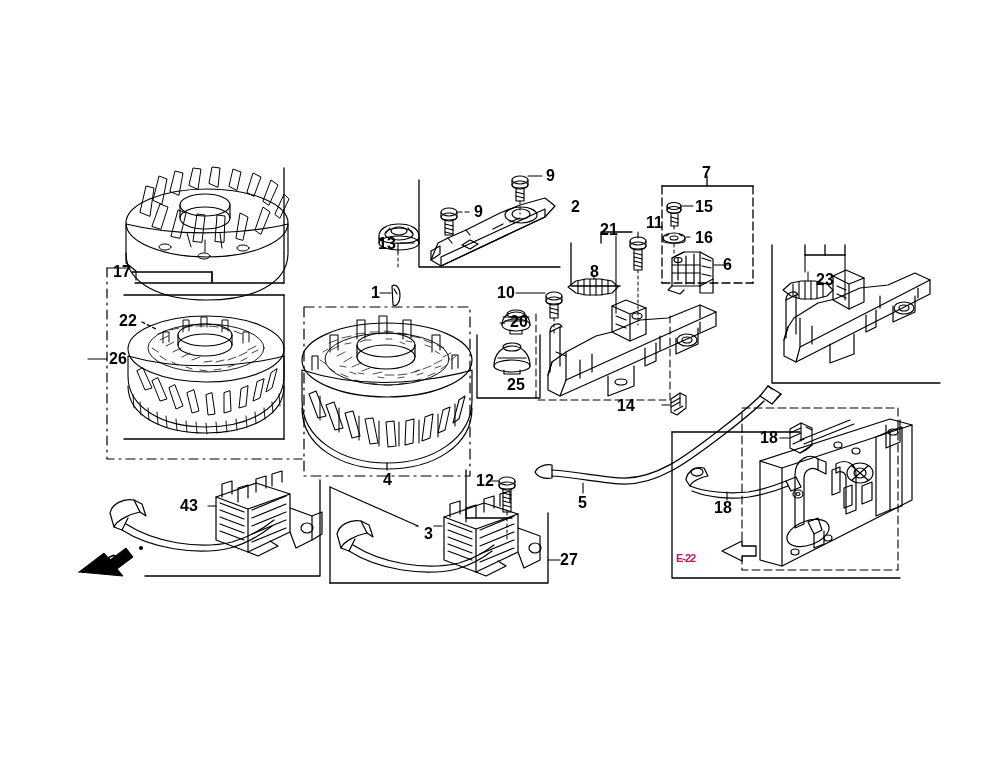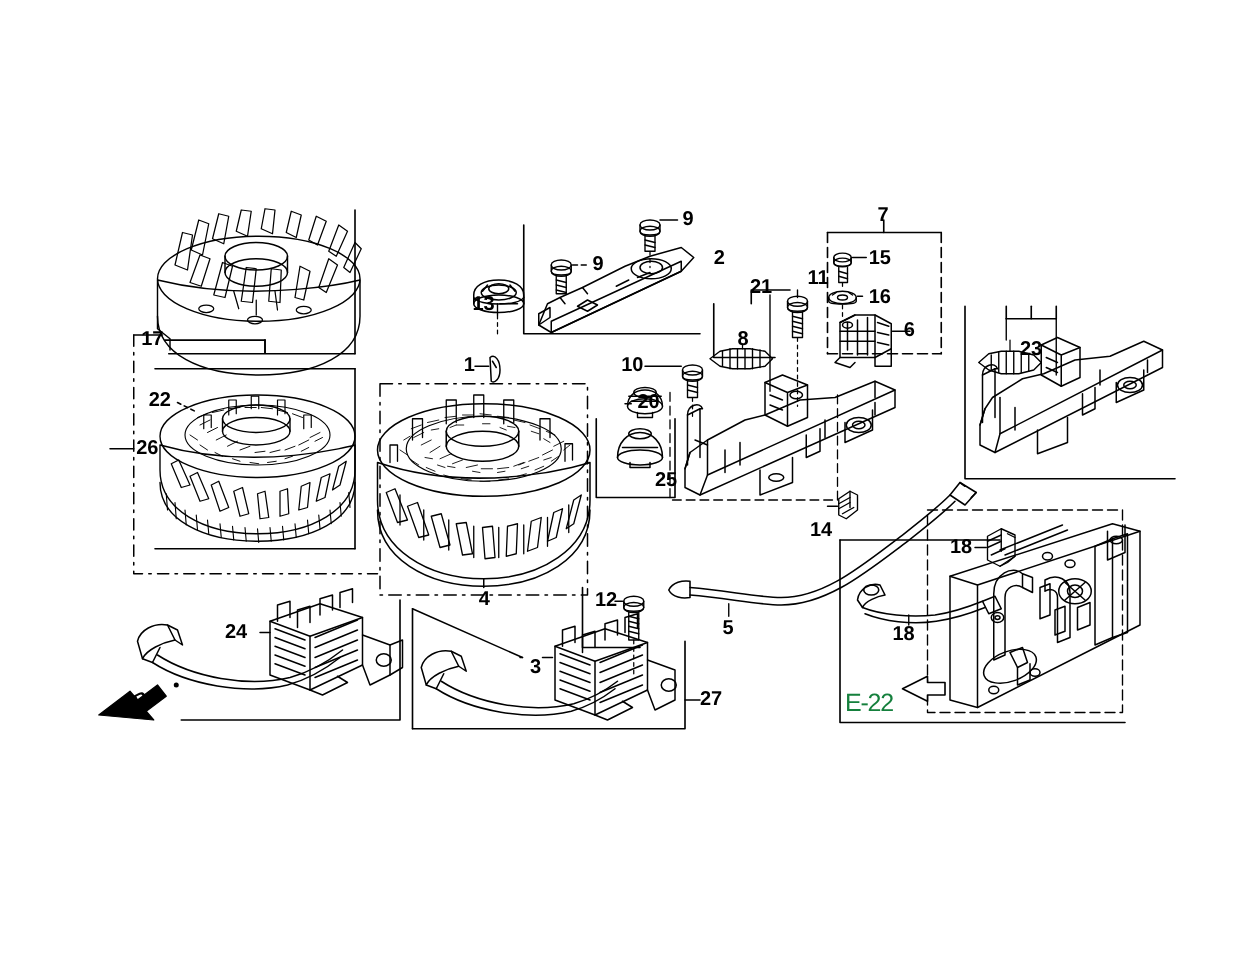--- a/index.html
+++ b/index.html
@@ -18,23 +18,23 @@
     font-weight:bold;
     color:#000;
     font-size:16px;
     line-height:1;
     white-space:nowrap;
     letter-spacing:0px;
   }
   .ref{
     position:absolute;
     font-family:"Liberation Sans",sans-serif;
-    font-weight:normal;
-    font-size:20px;
-    color:#15803d;
+    font-weight:bold;
+    font-size:11px;
+    color:#be185d;
     letter-spacing:-1px;
   }
   .frdir{
     position:absolute;
     font-family:"Liberation Sans",sans-serif;
     font-weight:bold;
     font-size:15px;
     color:#000;
     transform:rotate(-27deg);
     transform-origin:left center;
@@ -639,31 +639,31 @@
   <div class="callout" style="left:578px;top:495px;">5</div>
   <div class="callout" style="left:723px;top:257px;">6</div>
   <div class="callout" style="left:702px;top:165px;">7</div>
   <div class="callout" style="left:590px;top:264px;">8</div>
   <div class="callout" style="left:546px;top:168px;">9</div>
   <div class="callout" style="left:474px;top:204px;">9</div>
   <div class="callout" style="left:497px;top:285px;">10</div>
   <div class="callout" style="left:626px;top:215px;margin-left:20px;">11</div>
   <div class="callout" style="left:476px;top:473px;">12</div>
   <div class="callout" style="left:378px;top:236px;">13</div>
-  <div class="callout" style="left:648px;top:398px;margin-top:19px;">14</div>
+  <div class="callout" style="left:617px;top:398px;">14</div>
   <div class="callout" style="left:695px;top:199px;">15</div>
   <div class="callout" style="left:695px;top:230px;">16</div>
   <div class="callout" style="left:113px;top:264px;">17</div>
   <div class="callout" style="left:714px;top:500px;">18</div>
   <div class="callout" style="left:760px;top:430px;">18</div>
   <div class="callout" style="left:483px;top:314px;margin-left:27px;">20</div>
   <div class="callout" style="left:600px;top:222px;">21</div>
   <div class="callout" style="left:119px;top:313px;text-align:center;">22</div>
   <div class="callout" style="left:816px;top:224px;margin-top:48px;">23</div>
-  <div class="callout" style="left:180px;top:498px;">24</div>
-  <div class="callout" style="left:524px;top:377px;">25</div>
+  <div class="callout" style="left:180px;top:498px;">43</div>
+  <div class="callout" style="left:507px;top:377px;">25</div>
   <div class="callout" style="left:69px;top:351px;margin-left:40px;">26</div>
   <div class="callout" style="left:560px;top:552px;">27</div>
 
   <div class="frdir" style="left:100px;top:558px;">FR.</div>
   <div class="ref" style="left:676px;top:552px;">E-22</div>
 
 </div>
 
 </body></html>

